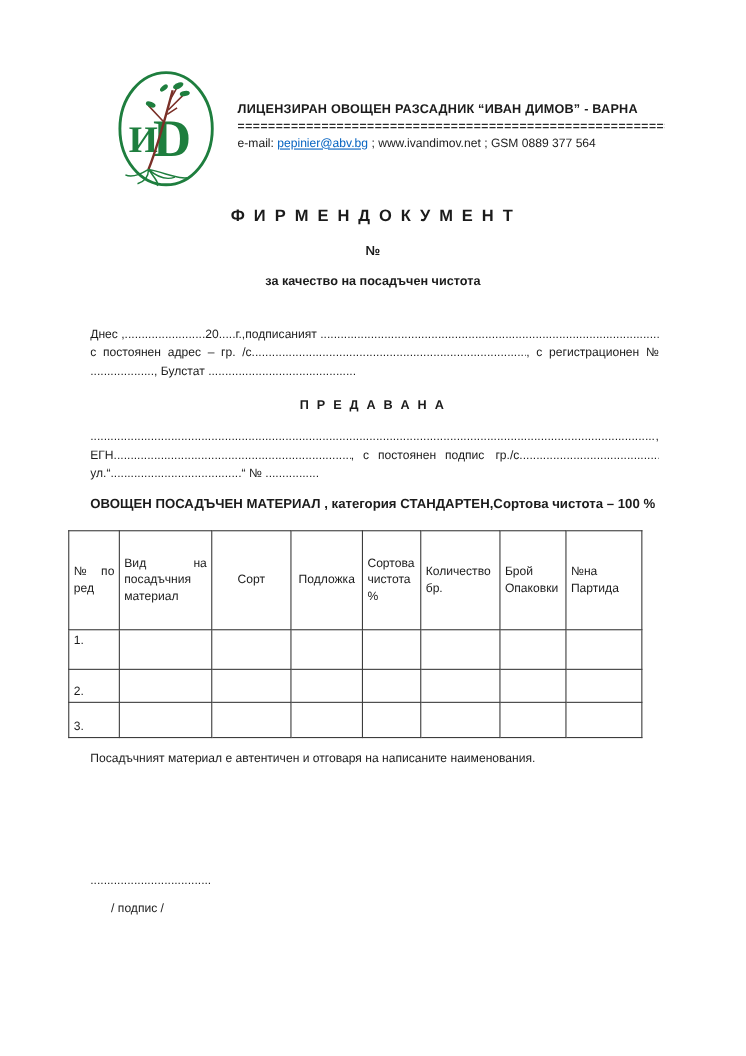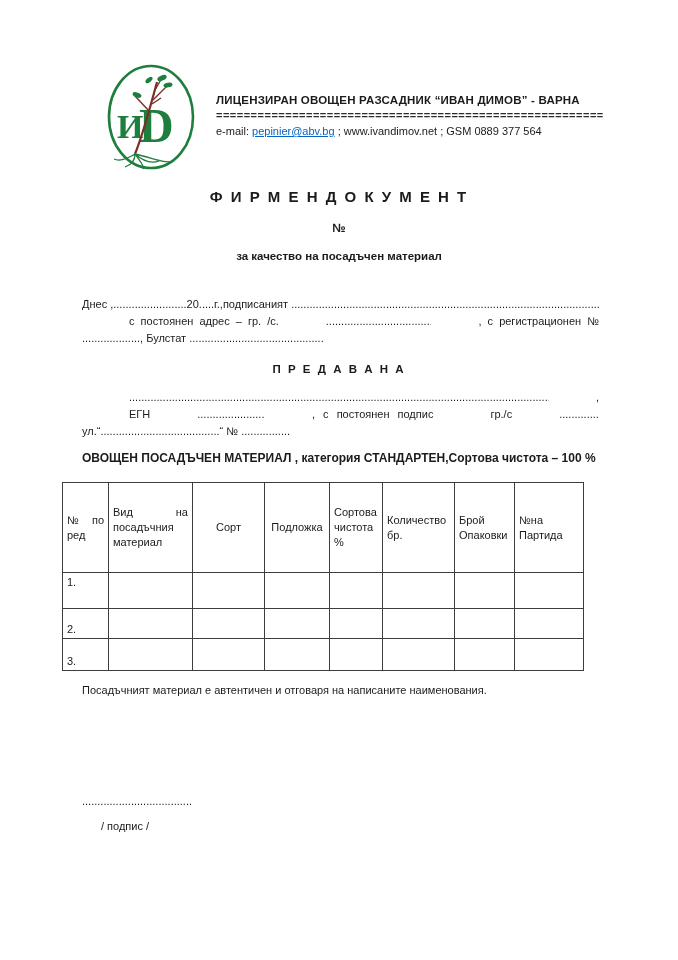--- a/index.html
+++ b/index.html
@@ -22,21 +22,21 @@
                font-size:15px; font-weight:bold; letter-spacing:2px; }
   .doc-number { position:absolute; top:221px; left:0; width:100%; text-align:center;
                 font-size:12px; font-weight:bold; }
   .doc-subtitle { position:absolute; top:250px; left:0; width:100%; text-align:center;
                   font-size:11.5px; font-weight:bold; }
 
   
   .para { position:absolute; left:82px; width:517px; font-size:11px; line-height:17px; }
   .line { white-space:nowrap; overflow:hidden; }
   .flexline { display:flex; white-space:nowrap; overflow:hidden; }
-  .flexline > span { flex:0 0 auto;margin-left:47px; }
+  .flexline > span { flex:0 0 auto; }
   .dotfill { flex:1 1 0 !important; min-width:0; overflow:hidden; white-space:nowrap; }
   .dotfill.grow17 { flex-grow:1.7 !important; }
   .ws3 { word-spacing:3px; }
   .ws5 { word-spacing:5px; }
 
   .transfer-heading { position:absolute; top:363px; left:0; width:100%; text-align:center;
                       font-size:11.5px; font-weight:bold; letter-spacing:2px; }
 
   .material-line { position:absolute; top:451px; left:82px; width:520px;
                    font-size:12px; font-weight:bold; white-space:nowrap; }
@@ -83,21 +83,21 @@
   </div>
 
   <div class="header-text">
     <div class="company-name">ЛИЦЕНЗИРАН ОВОЩЕН РАЗСАДНИК “ИВАН ДИМОВ” - ВАРНА</div>
     <div class="separator">======================================================================</div>
     <div class="contact-line"><span>e-mail:  </span><a href="#">pepinier@abv.bg</a><span> ;  www.ivandimov.net ; GSM 0889 377 564</span></div>
   </div>
 
   <div class="doc-title">Ф И Р М Е Н   Д О К У М Е Н Т</div>
   <div class="doc-number">№</div>
-  <div class="doc-subtitle">за качество на посадъчен материал</div>
+  <div class="doc-subtitle">за качество на посадъчен чистота</div>
 
   <div class="para" style="top:296px;">
     <div class="line">Днес ,........................20.....г.,подписаният ..........................................................................................................................................................................</div>
     <div class="flexline">
       <span class="ws3">с постоянен адрес – гр. /с. </span>
       <span class="dotfill">............................................................................................................................................................................................................</span>
       <span class="ws3">, с регистрационен №</span>
     </div>
     <div class="line">..................., Булстат ............................................</div>
   </div>

